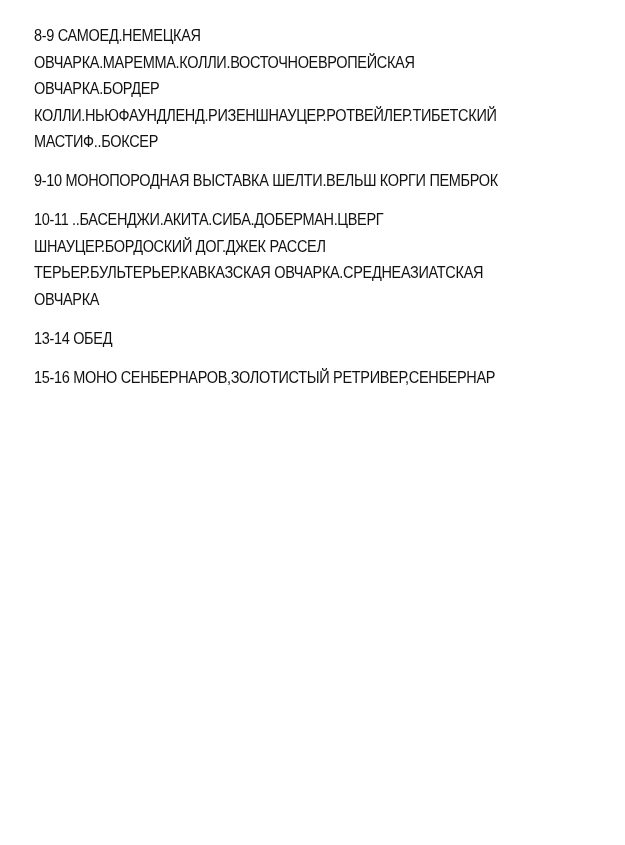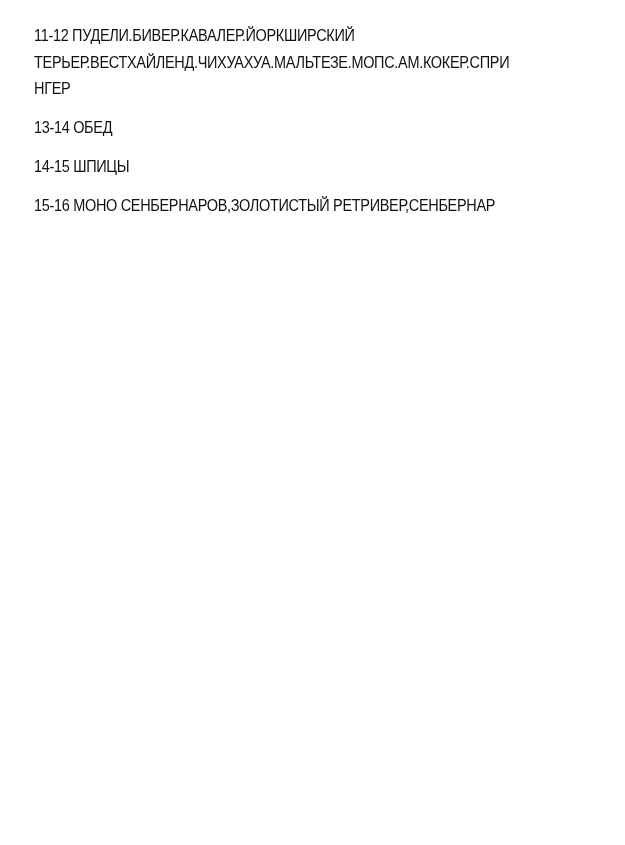--- a/index.html
+++ b/index.html
@@ -19,26 +19,34 @@
       letter-spacing: -0.35px;
       transform: scaleX(0.93);
       transform-origin: left center;
     }
   </style>
 </head>
 <body>
 
 <div class="doc">
   <p class="para">
-    <span class="line">11-12 ПУДЕЛИ.БИВЕР.КАВАЛЕР.ЙОРКШИРСКИЙ</span>
-    <span class="line">ТЕРЬЕР.ВЕСТХАЙЛЕНД.ЧИХУАХУА.МАЛЬТЕЗЕ.МОПС.АМ.КОКЕР.СПРИ</span>
-    <span class="line">НГЕР</span>
+    <span class="line">8-9 САМОЕД.НЕМЕЦКАЯ</span>
+    <span class="line">ОВЧАРКА.МАРЕММА.КОЛЛИ.ВОСТОЧНОЕВРОПЕЙСКАЯ</span>
+    <span class="line">ОВЧАРКА.БОРДЕР</span>
+    <span class="line">КОЛЛИ.НЬЮФАУНДЛЕНД.РИЗЕНШНАУЦЕР.РОТВЕЙЛЕР.ТИБЕТСКИЙ</span>
+    <span class="line">МАСТИФ..БОКСЕР</span>
+  </p>
+  <p class="para">
+    <span class="line">9-10 МОНОПОРОДНАЯ ВЫСТАВКА ШЕЛТИ.ВЕЛЬШ КОРГИ ПЕМБРОК</span>
+  </p>
+  <p class="para">
+    <span class="line">10-11 ..БАСЕНДЖИ.АКИТА.СИБА.ДОБЕРМАН.ЦВЕРГ</span>
+    <span class="line">ШНАУЦЕР.БОРДОСКИЙ ДОГ.ДЖЕК РАССЕЛ</span>
+    <span class="line">ТЕРЬЕР.БУЛЬТЕРЬЕР.КАВКАЗСКАЯ ОВЧАРКА.СРЕДНЕАЗИАТСКАЯ</span>
+    <span class="line">ОВЧАРКА</span>
   </p>
   <p class="para">
     <span class="line">13-14 ОБЕД</span>
-  </p>
-  <p class="para">
-    <span class="line">14-15 ШПИЦЫ</span>
   </p>
   <p class="para">
     <span class="line">15-16 МОНО СЕНБЕРНАРОВ,ЗОЛОТИСТЫЙ РЕТРИВЕР,СЕНБЕРНАР</span>
   </p>
 </div>
 
 </body></html>

